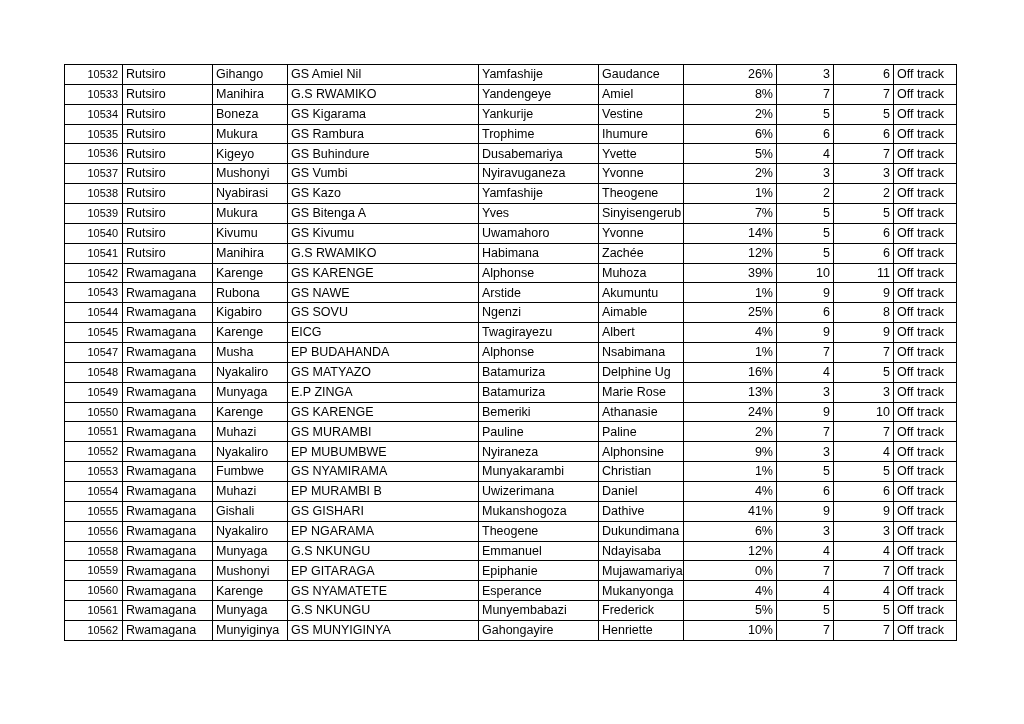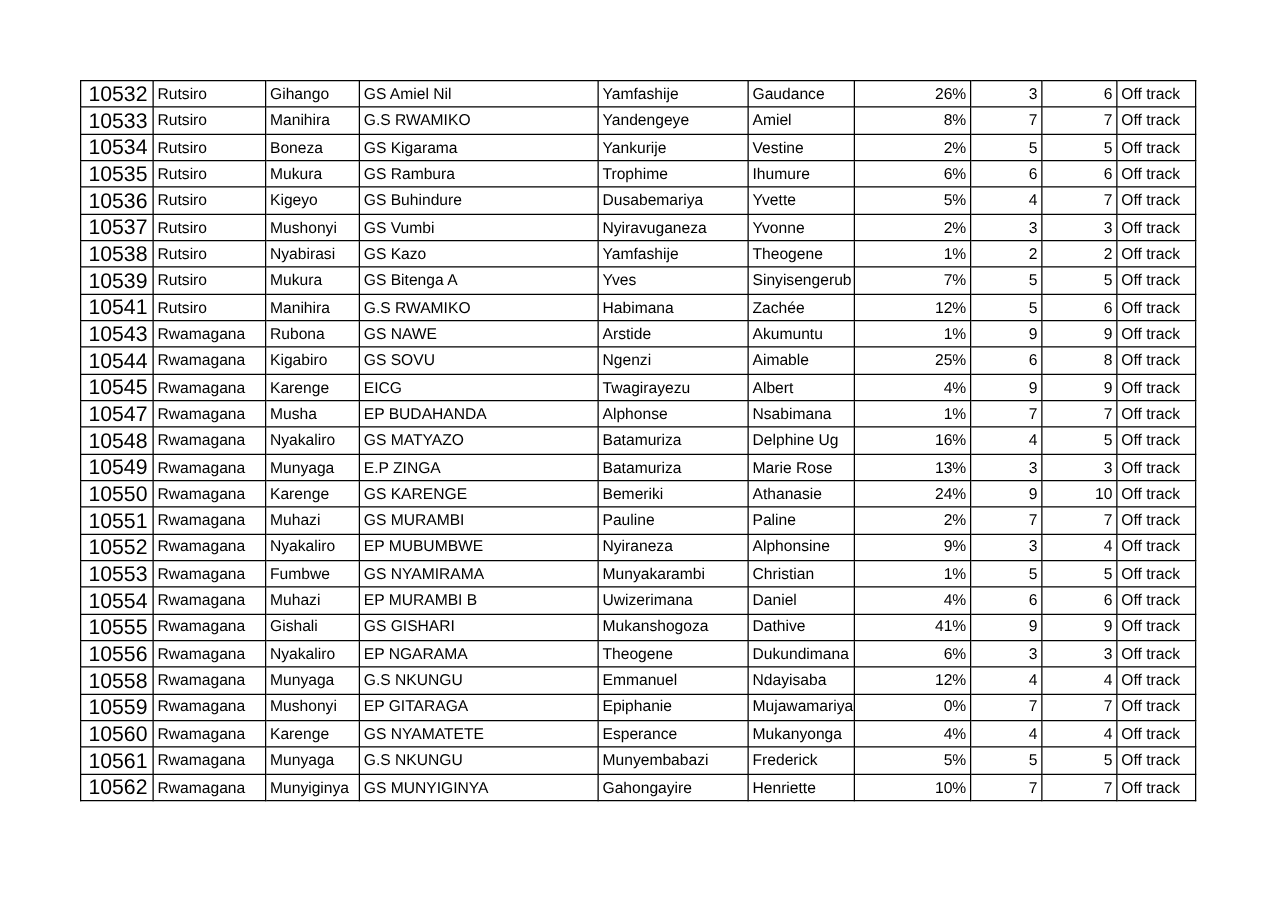--- a/index.html
+++ b/index.html
@@ -31,21 +31,21 @@
     font-size: 12.5px;
     color: #000000;
     padding: 0 3px;
     white-space: nowrap;
     overflow: hidden;
     vertical-align: middle;
     line-height: 1;
   }
   table.data-table td.align-right { text-align: right; }
   table.data-table td.align-left  { text-align: left; }
-  table.data-table td.id-cell { font-size: 17px; padding-right: 4px; }
+  table.data-table td.id-cell { font-size: 11px; padding-right: 4px; }
 </style>
 </head>
 <body>
 
 <div class="page">
   <table class="data-table">
     <colgroup>
         <col style="width: 58px;">
         <col style="width: 90px;">
         <col style="width: 75px;">
@@ -148,32 +148,56 @@
           <td class="align-left">Mukura</td>
           <td class="align-left">GS Bitenga A</td>
           <td class="align-left">Yves</td>
           <td class="align-left">Sinyisengerub</td>
           <td class="align-right">7%</td>
           <td class="align-right">5</td>
           <td class="align-right">5</td>
           <td class="align-left">Off track</td>
         </tr>
         <tr>
+          <td class="align-right id-cell">10540</td>
+          <td class="align-left">Rutsiro</td>
+          <td class="align-left">Kivumu</td>
+          <td class="align-left">GS Kivumu</td>
+          <td class="align-left">Uwamahoro</td>
+          <td class="align-left">Yvonne</td>
+          <td class="align-right">14%</td>
+          <td class="align-right">5</td>
+          <td class="align-right">6</td>
+          <td class="align-left">Off track</td>
+        </tr>
+        <tr>
           <td class="align-right id-cell">10541</td>
           <td class="align-left">Rutsiro</td>
           <td class="align-left">Manihira</td>
           <td class="align-left">G.S RWAMIKO</td>
           <td class="align-left">Habimana</td>
           <td class="align-left">Zachée</td>
           <td class="align-right">12%</td>
           <td class="align-right">5</td>
           <td class="align-right">6</td>
           <td class="align-left">Off track</td>
         </tr>
         <tr>
+          <td class="align-right id-cell">10542</td>
+          <td class="align-left">Rwamagana</td>
+          <td class="align-left">Karenge</td>
+          <td class="align-left">GS KARENGE</td>
+          <td class="align-left">Alphonse</td>
+          <td class="align-left">Muhoza</td>
+          <td class="align-right">39%</td>
+          <td class="align-right">10</td>
+          <td class="align-right">11</td>
+          <td class="align-left">Off track</td>
+        </tr>
+        <tr>
           <td class="align-right id-cell">10543</td>
           <td class="align-left">Rwamagana</td>
           <td class="align-left">Rubona</td>
           <td class="align-left">GS NAWE</td>
           <td class="align-left">Arstide</td>
           <td class="align-left">Akumuntu</td>
           <td class="align-right">1%</td>
           <td class="align-right">9</td>
           <td class="align-right">9</td>
           <td class="align-left">Off track</td>

